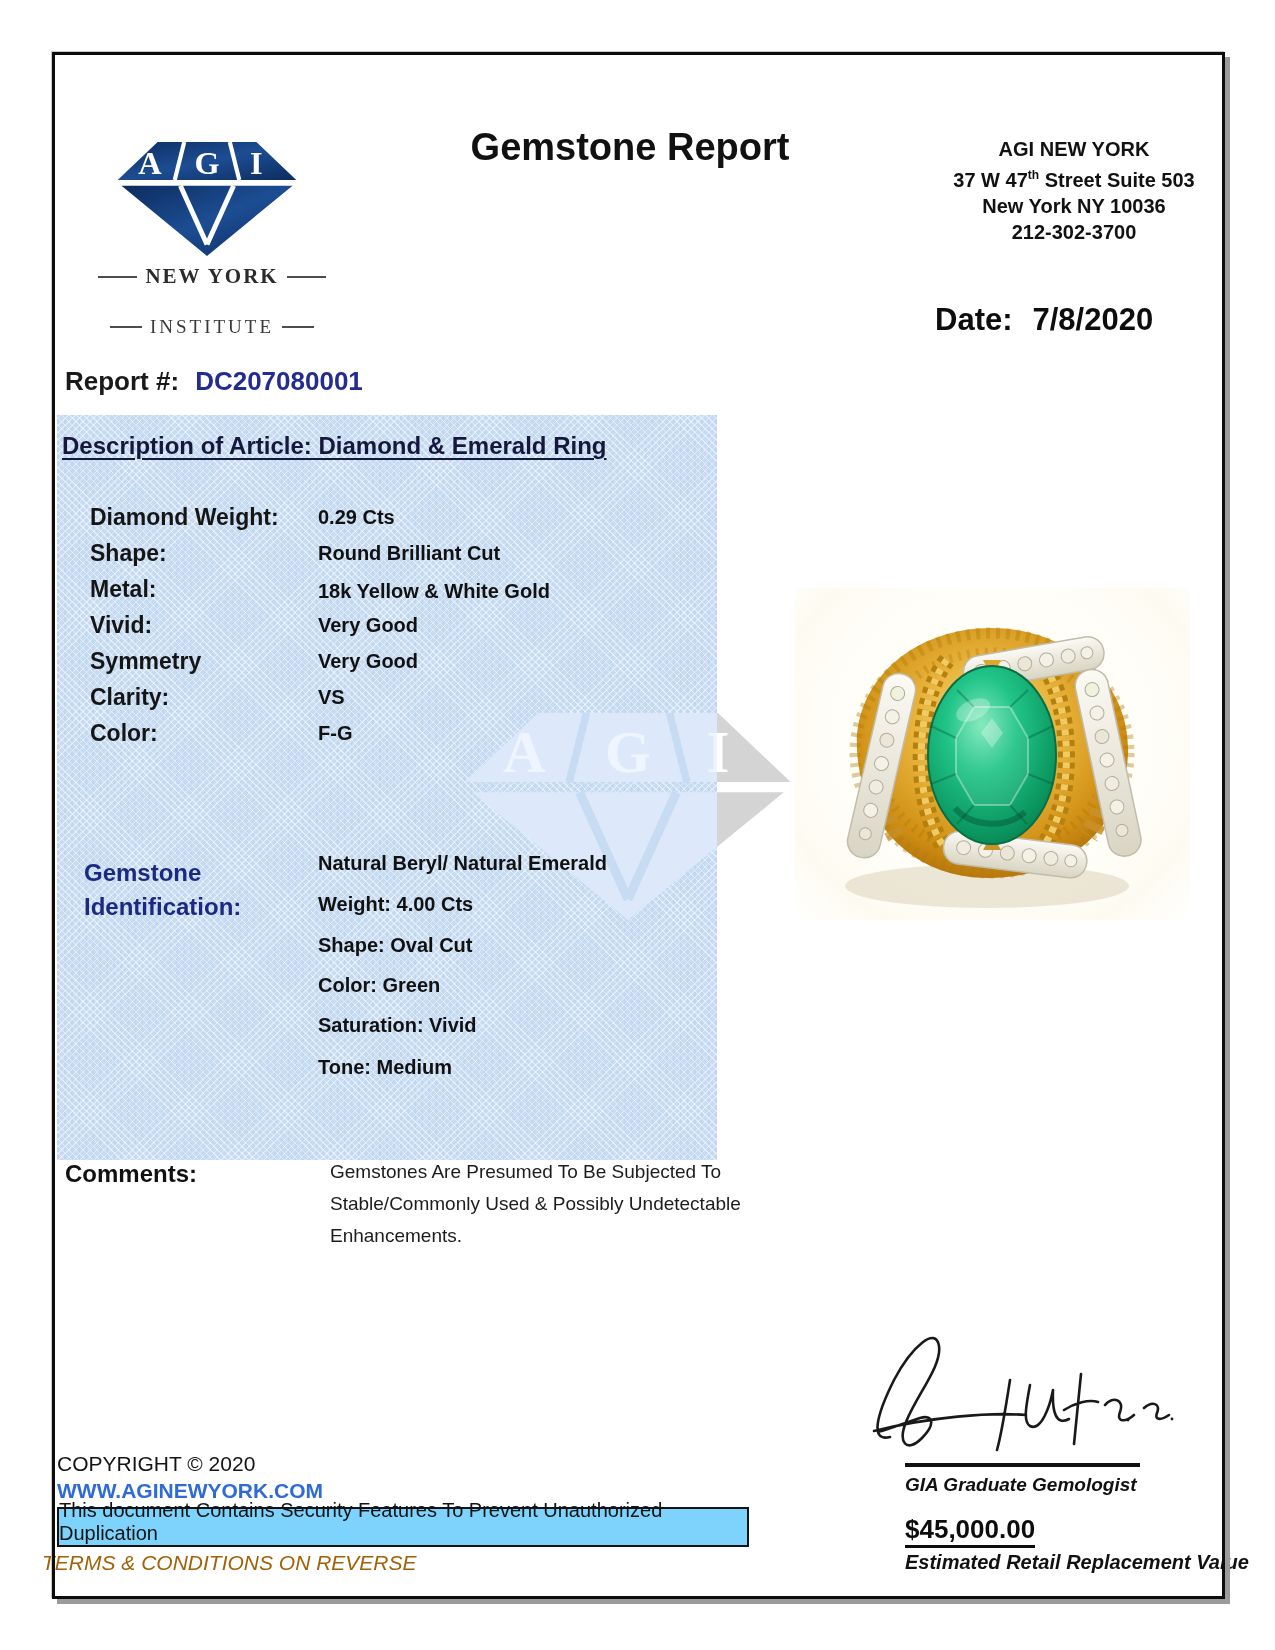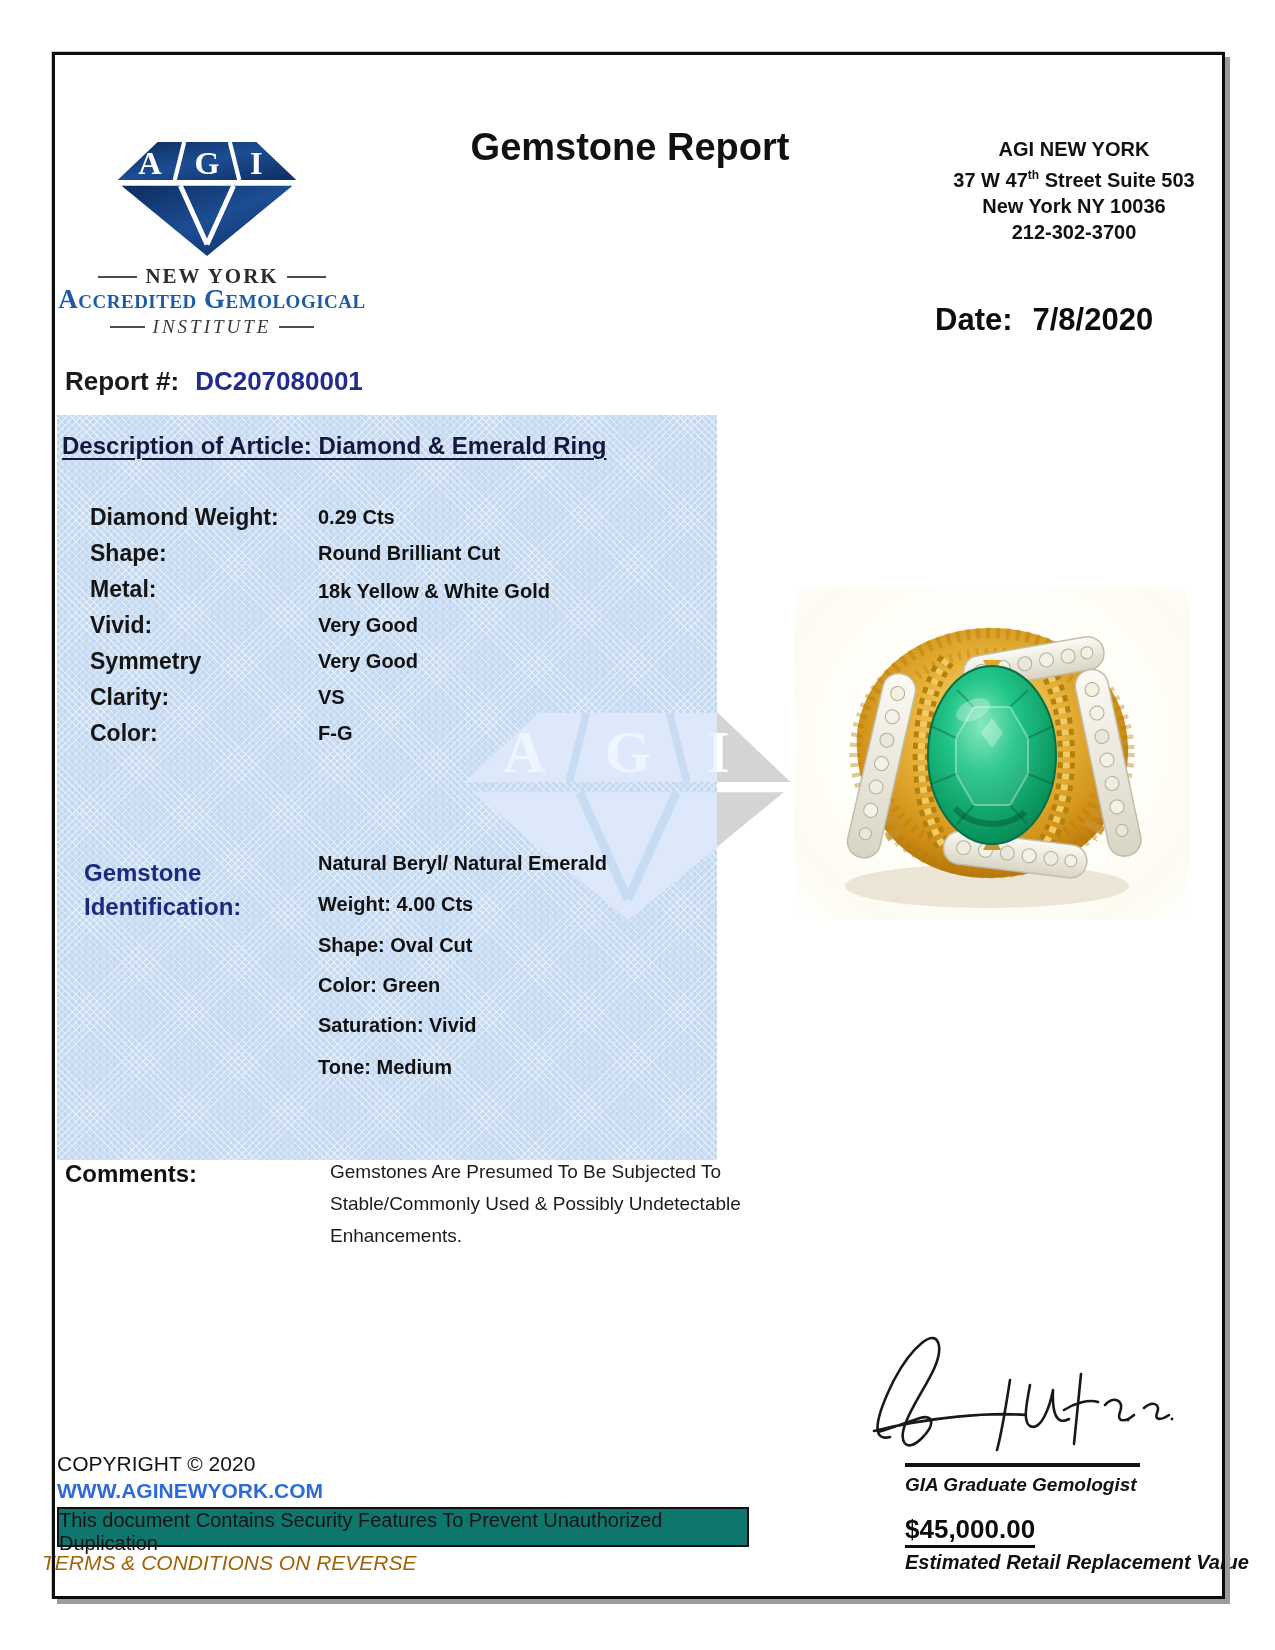--- a/index.html
+++ b/index.html
@@ -12,21 +12,21 @@
          pointer-events:none;z-index:5;}
   
   .logo-svg{position:absolute;left:112px;top:138px;width:190px;height:122px;}
   .logo-line{display:flex;align-items:center;gap:8px;}
   .logo-line .rule{flex:1;border-top:2px solid #4d4d4d;height:0;}
   .nyline{left:98px;top:264px;width:228px;font-family:"Liberation Serif",serif;
           font-weight:bold;font-size:21px;letter-spacing:2px;color:#2b2b2b;}
   .agline{left:52px;top:284px;width:320px;text-align:center;font-family:"Liberation Serif",serif;
           font-weight:bold;font-size:27px;font-variant:small-caps;color:#1d5aa8;letter-spacing:.5px;}
   .instline{left:110px;top:316px;width:204px;font-family:"Liberation Serif",serif;
-          font-size:19px;letter-spacing:3px;color:#3a3a3a;font-style:italic;}
+          font-size:19px;letter-spacing:3px;color:#3a3a3a;}
   .title{left:420px;top:126px;width:420px;text-align:center;font-size:38px;font-weight:bold;color:#111;}
   .addr{left:949px;top:136px;width:250px;text-align:center;font-size:20px;font-weight:bold;
         line-height:26px;color:#111;}
   .addr sup{font-size:12px;}
   .dateline{left:935px;top:302px;font-size:31px;font-weight:bold;color:#0d0d0d;display:flex;gap:20px;}
   
   .reportline{left:65px;top:366px;font-size:26px;font-weight:bold;display:flex;gap:16px;}
   .reportnum{color:#232d91;}
   
   .panel{left:57px;top:415px;width:660px;height:745px;background-color:#c7dbf3;
@@ -57,21 +57,21 @@
   .sig{left:860px;top:1322px;width:320px;height:145px;z-index:2;}
   .sigline{left:905px;top:1463px;width:235px;height:4px;background:#111;}
   .gia{left:905px;top:1474px;font-size:19px;font-weight:bold;font-style:italic;color:#111;}
   .amount{left:905px;top:1514px;font-size:26px;font-weight:bold;color:#0d0d0d;
           border-bottom:3px solid #0d0d0d;padding-bottom:0;}
   .amount-caption{left:905px;top:1551px;font-size:20px;font-weight:bold;font-style:italic;color:#111;}
   
   .copyright{left:57px;top:1452px;font-size:21px;color:#141414;}
   .website{left:57px;top:1479px;font-size:21px;font-weight:bold;color:#2e6bd8;}
   .secbox{left:57px;top:1507px;width:688px;height:36px;border:2px solid #121212;
-          display:flex;align-items:flex-start;justify-content:center;font-size:20px;color:#141414;background:#0f766e;}
+          display:flex;align-items:flex-end;justify-content:center;font-size:20px;color:#141414;background:#7dd3fc;}
   .terms{left:42px;top:1551px;font-size:21px;color:#a16207;font-style:italic;}
 </style>
 </head>
 <body>
 
 <div class="page">
 
   <div class="abs panel"></div>
 
   <div class="abs wm">
@@ -112,21 +112,20 @@
     <text x="50" y="19" font-size="17" font-weight="bold" font-family="Liberation Serif,serif" fill="#fff" text-anchor="middle">G</text>
     <text x="76" y="19" font-size="17" font-weight="bold" font-family="Liberation Serif,serif" fill="#fff" text-anchor="middle">I</text>
     <path d="M5,25 L95,25 L50,62 Z" fill="url(#navyg)"></path>
     <path d="M36,25 L50,56 M64,25 L50,56" stroke="#fff" stroke-width="2.6" fill="none"></path>
   </svg>
   <div class="abs nyline logo-line z2">
     <span class="rule"></span>
     <span>NEW YORK</span>
     <span class="rule"></span>
   </div>
-  <div class="abs agline z2">Accredited Gemological</div>
   <div class="abs instline logo-line z2">
     <span class="rule"></span>
     <span>INSTITUTE</span>
     <span class="rule"></span>
   </div>
 
   <div class="abs title z2">Gemstone Report</div>
 
   <div class="abs addr z2">
     <div>AGI NEW YORK</div>

